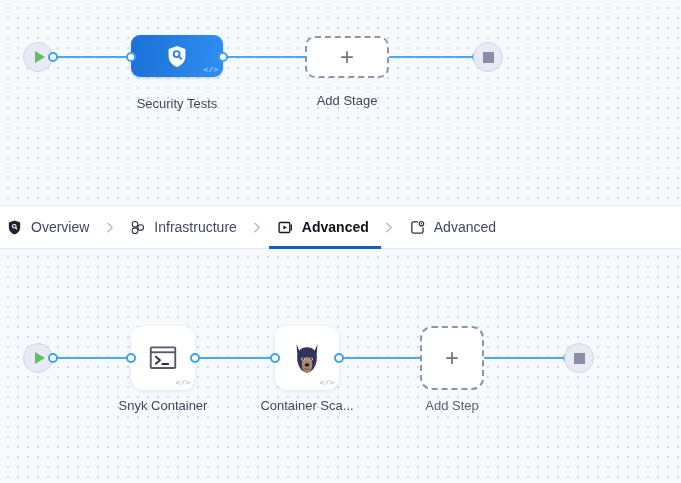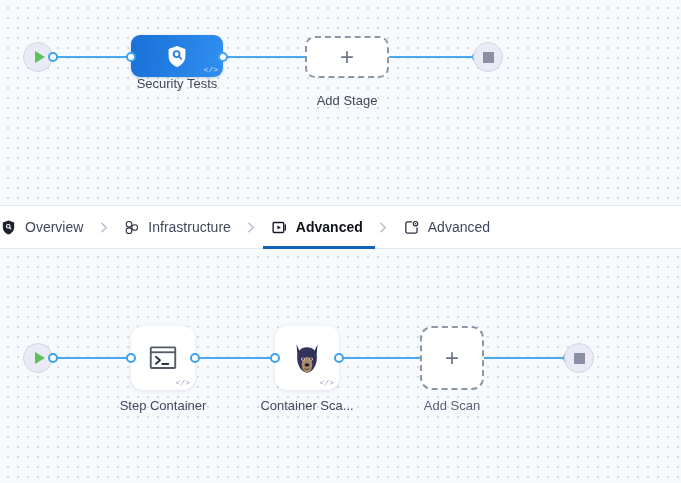--- a/index.html
+++ b/index.html
@@ -23,21 +23,21 @@
   .pane-steps  { top: 249px; height: 234px; }
 
   
   .tabbar {
     position: absolute; left: 0; top: 205px;
     width: 681px; height: 44px;
     background: #ffffff;
     border-top: 1px solid #e4e8ef;
     border-bottom: 1px solid #e4e8ef;
     display: flex; align-items: center;
-    padding-left: 0;
+    padding-left: 6px;
     text-align: center;
   }
   .tab {
     display: flex; align-items: center; gap: 8px;
     height: 44px; position: relative; cursor: pointer;
     color: #42485a; font-size: 14px; white-space: nowrap;
   }
   .tab .tlabel { line-height: 1; }
   .tab.active { color: #10121a; font-weight: bold; }
   .tab.active::after {
@@ -127,21 +127,21 @@
 
     <div class="node" style="left:131px; top:35px;">
       <div class="stage-node">
         <svg viewBox="0 0 24 24" width="24" height="27">
           <path d="M12 1.6 L20.4 4.6 V11.4 C20.4 16.6 16.9 20.6 12 22.4 C7.1 20.6 3.6 16.6 3.6 11.4 V4.6 Z" fill="#ffffff"></path>
           <circle cx="11.6" cy="9.6" r="3.0" fill="none" stroke="#2a83e4" stroke-width="1.9"></circle>
           <line x1="13.7" y1="11.8" x2="16.2" y2="14.4" stroke="#2a83e4" stroke-width="1.9" stroke-linecap="round"></line>
         </svg>
         <span class="codeglyph">&lt;/&gt;</span>
       </div>
-      <div class="nlabel" style="left:-22px; top:40px; width:136px;">Security Tests</div>
+      <div class="nlabel" style="left:-22px; top:60px; width:136px;">Security Tests</div>
     </div>
     <div class="port" style="left:126px; top:52px;"></div>
     <div class="port" style="left:218px; top:52px;"></div>
 
     <div class="node" style="left:305px; top:36px;">
       <div class="dashed-box dashed-stage">
         <span>+</span>
       </div>
       <div class="nlabel" style="left:-18px; top:56px; width:120px;">Add Stage</div>
     </div>
@@ -229,21 +229,21 @@
       <div class="step-node">
         <svg viewBox="0 0 24 24" width="34" height="30">
           <rect x="2.2" y="3.5" width="19.6" height="16.5" rx="0.8" fill="#ffffff" stroke="#555b66" stroke-width="1.5"></rect>
           <line x1="2.2" y1="7.4" x2="21.8" y2="7.4" stroke="#555b66" stroke-width="1.5"></line>
           <polyline points="6.3,11 9.6,13.8 6.3,16.6" fill="none" stroke="#2f333c" stroke-width="1.5" stroke-linecap="round" stroke-linejoin="round"></polyline>
           <line x1="11.4" y1="16.8" x2="16.2" y2="16.8" stroke="#2f333c" stroke-width="1.5" stroke-linecap="round"></line>
         </svg>
         <span class="codeglyph dark">&lt;/&gt;</span>
       </div>
       <div class="nlabel" style="left:-38px; top:71px; width:140px;">
-        <div>Step Container</div>
+        <div>Snyk Container</div>
       </div>
     </div>
     <div class="port" style="left:126px; top:104px;"></div>
     <div class="port" style="left:190px; top:104px;"></div>
 
     <div class="node" style="left:275px; top:77px;">
       <div class="step-node">
         <svg viewBox="0 0 40 44" width="30" height="33">
           <path d="M6 3 L12 17 L8 26 Z" fill="#2b2a4a"></path>
           <path d="M34 3 L28 17 L32 26 Z" fill="#2b2a4a"></path>
@@ -262,21 +262,21 @@
         <div>Container Sca...</div>
       </div>
     </div>
     <div class="port" style="left:270px; top:104px;"></div>
     <div class="port" style="left:334px; top:104px;"></div>
 
     <div class="node" style="left:420px; top:77px;">
       <div class="dashed-box dashed-step">
         <span>+</span>
       </div>
-      <div class="nlabel soft" style="left:-26px; top:71px; width:116px;">Add Scan</div>
+      <div class="nlabel soft" style="left:-26px; top:71px; width:116px;">Add Step</div>
     </div>
 
     <div class="port" style="left:563px; top:104px;"></div>
     <div class="node" style="left:564px; top:94px;">
       <div class="endcap">
         <div class="stop-sq"></div>
       </div>
     </div>
   </div>
 

